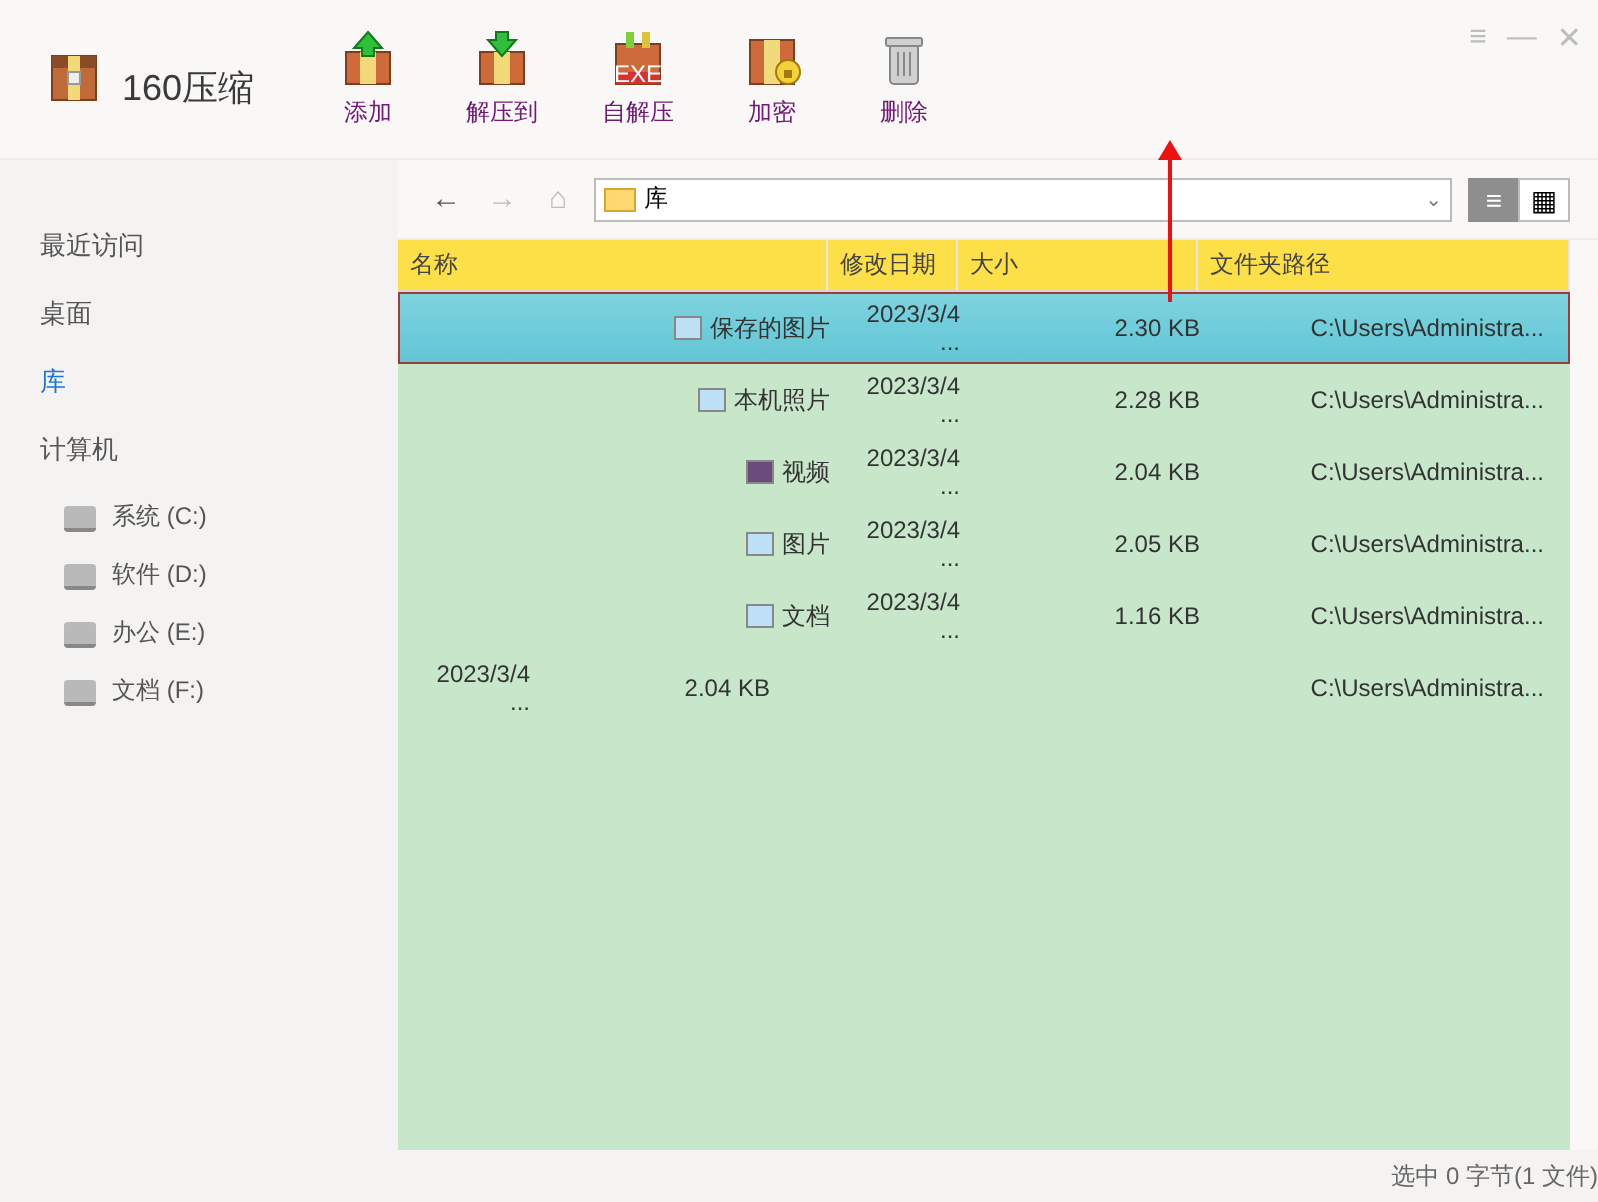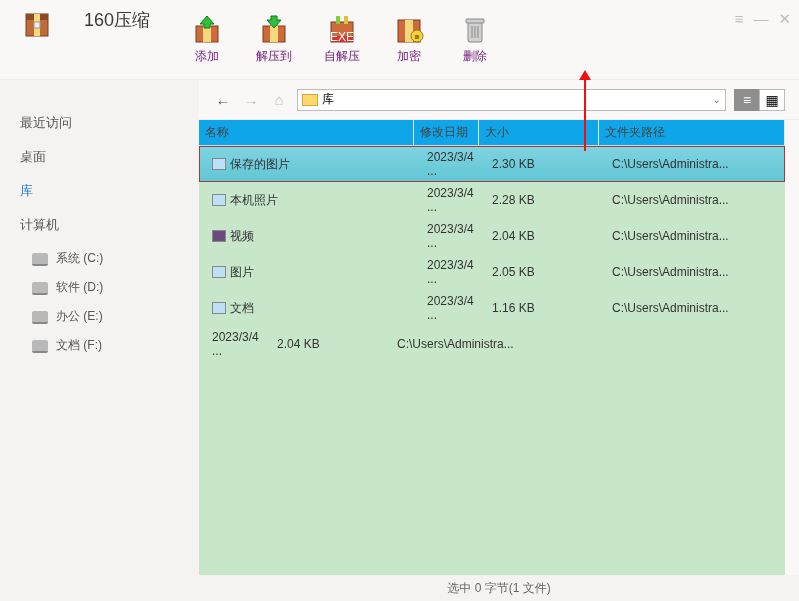--- a/index.html
+++ b/index.html
@@ -1,20 +1,20 @@
 <!DOCTYPE html>
 <html><head>
 <meta charset="utf-8">
 <style>
 * { margin: 0; padding: 0; box-sizing: border-box; font-family: "Microsoft YaHei", sans-serif; font-size: 12px; }
 body { width: 799px; height: 601px; background: #f9f8f6; display: flex; flex-direction: column; overflow: hidden; }
 
 
 .topbar { height: 80px; background: #f9f8f6; display: flex; align-items: flex-start; padding: 8px 8px 0 20px; border-bottom: 1px solid #ececec; }
-.logo-wrap { display: flex; align-items: flex-start; gap: 24px; }
+.logo-wrap { display: flex; align-items: flex-end; gap: 1px; margin-top: 14px; }
 .app-title { font-size: 18px; color: #3a3a3a; margin-left: 6px; }
 .toolbar-btns { display: flex; gap: 32px; margin-left: 40px; margin-top: 6px; }
 .tb-btn { display: flex; flex-direction: column; align-items: center; gap: 4px; cursor: pointer; }
 .tb-btn .lbl { color: #701a75; font-size: 12px; }
 .win-icons { display: flex; gap: 10px; margin-left: auto; margin-top: 2px; color: #bdbdbd; }
 .win-icons span { cursor: pointer; font-size: 15px; }
 
 
 .body { display: flex; flex: 1; }
 
@@ -32,37 +32,37 @@
 .nav-arrow.enabled { color: #555; }
 .path-box { flex: 1; height: 22px; border: 1px solid #bcbcbc; background: #fff; display: flex; align-items: center; padding: 0 4px; position: relative; }
 .path-box .fld { width: 16px; height: 12px; background: #ffd970; border: 1px solid #d8a730; margin-right: 4px; }
 .path-box .chev { margin-left: auto; color: #777; font-size: 10px; }
 .view-btns { display: flex; }
 .view-btn { width: 26px; height: 22px; border: 1px solid #bcbcbc; display: flex; align-items: center; justify-content: center; cursor: pointer; font-size: 14px; }
 .view-btn.active { background: #8e8e8e; color: #fff; border-color: #8e8e8e; }
 .view-btn + .view-btn { margin-left: -1px; background: #fff; }
 
 .list { flex: 1; background: #c7e6ca; margin: 0 14px 0 0; display: flex; flex-direction: column; }
-.hdr { display: flex; background: #0ea5e9; border-bottom: 1px solid #d7d7d7; }
+.hdr { display: flex; background: #fde047; border-bottom: 1px solid #d7d7d7; }
 .hdr .cell { padding: 4px 6px; border-right: 1px solid #e5e5e5; color: #444; }
 .c-name { flex: 0 0 215px; padding-left: 8px; }
 .c-date { flex: 0 0 65px; }
 .c-size { flex: 0 0 120px; }
 .c-path { flex: 1; }
 
-.row { display: flex; align-items: center; padding: 2px 6px; color: #333; }
+.row { display: flex; align-items: center; padding: 2px 6px; color: #333; text-align: right; }
 .row .cell { padding: 1px 6px; }
 .row.selected { background: linear-gradient(#7ed3df, #62c6d5); border: 1px solid #a23b3b; }
 .row:not(.selected) { border: 1px solid transparent; }
 .fico { width: 14px; height: 12px; display: inline-block; background: #e8e8e8; border: 1px solid #888; margin-right: 4px; vertical-align: middle; }
 .fico.img { background: #bde0f7; }
 .fico.vid { background: #6b4b7c; }
 .fico.mus { background: #4fa3e0; border: none; }
 
-.statusbar { height: 26px; background: #f4f3f1; display: flex; align-items: center; justify-content: center; color: #666; font-size: 12px; }
+.statusbar { height: 26px; background: #f4f3f1; display: flex; align-items: center; justify-content: flex-end; color: #666; font-size: 12px; }
 
 .arrow-anno { position: absolute; left: 575px; top: 66px; width: 20px; height: 90px; pointer-events: none; }
 .arrow-anno .line { position: absolute; left: 9px; top: 10px; width: 2px; height: 75px; background: #e11; }
 .arrow-anno .head { position: absolute; left: 4px; top: 4px; width: 0; height: 0; border-left: 6px solid transparent; border-right: 6px solid transparent; border-bottom: 10px solid #e11; }
 
 
 svg.ico { width: 34px; height: 30px; }
 svg.logo { width: 34px; height: 34px; }
 </style>
 </head>

